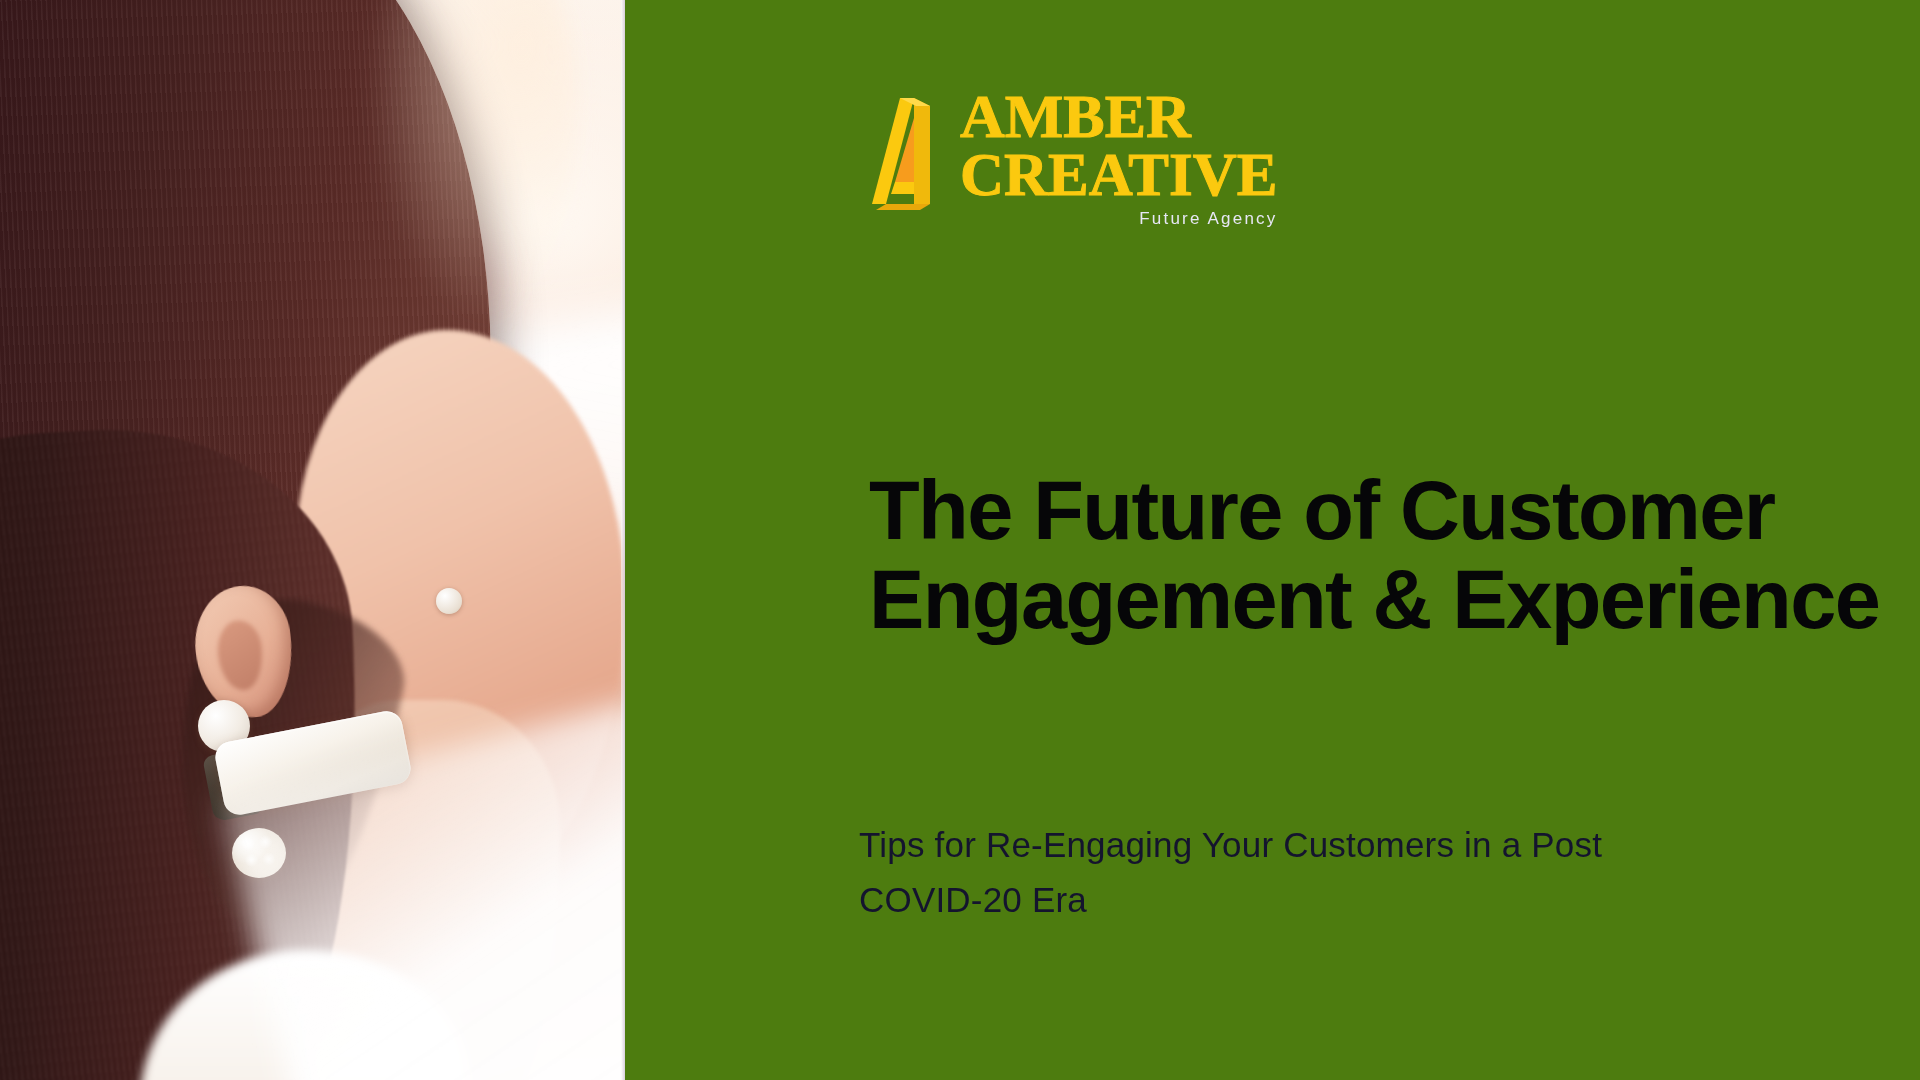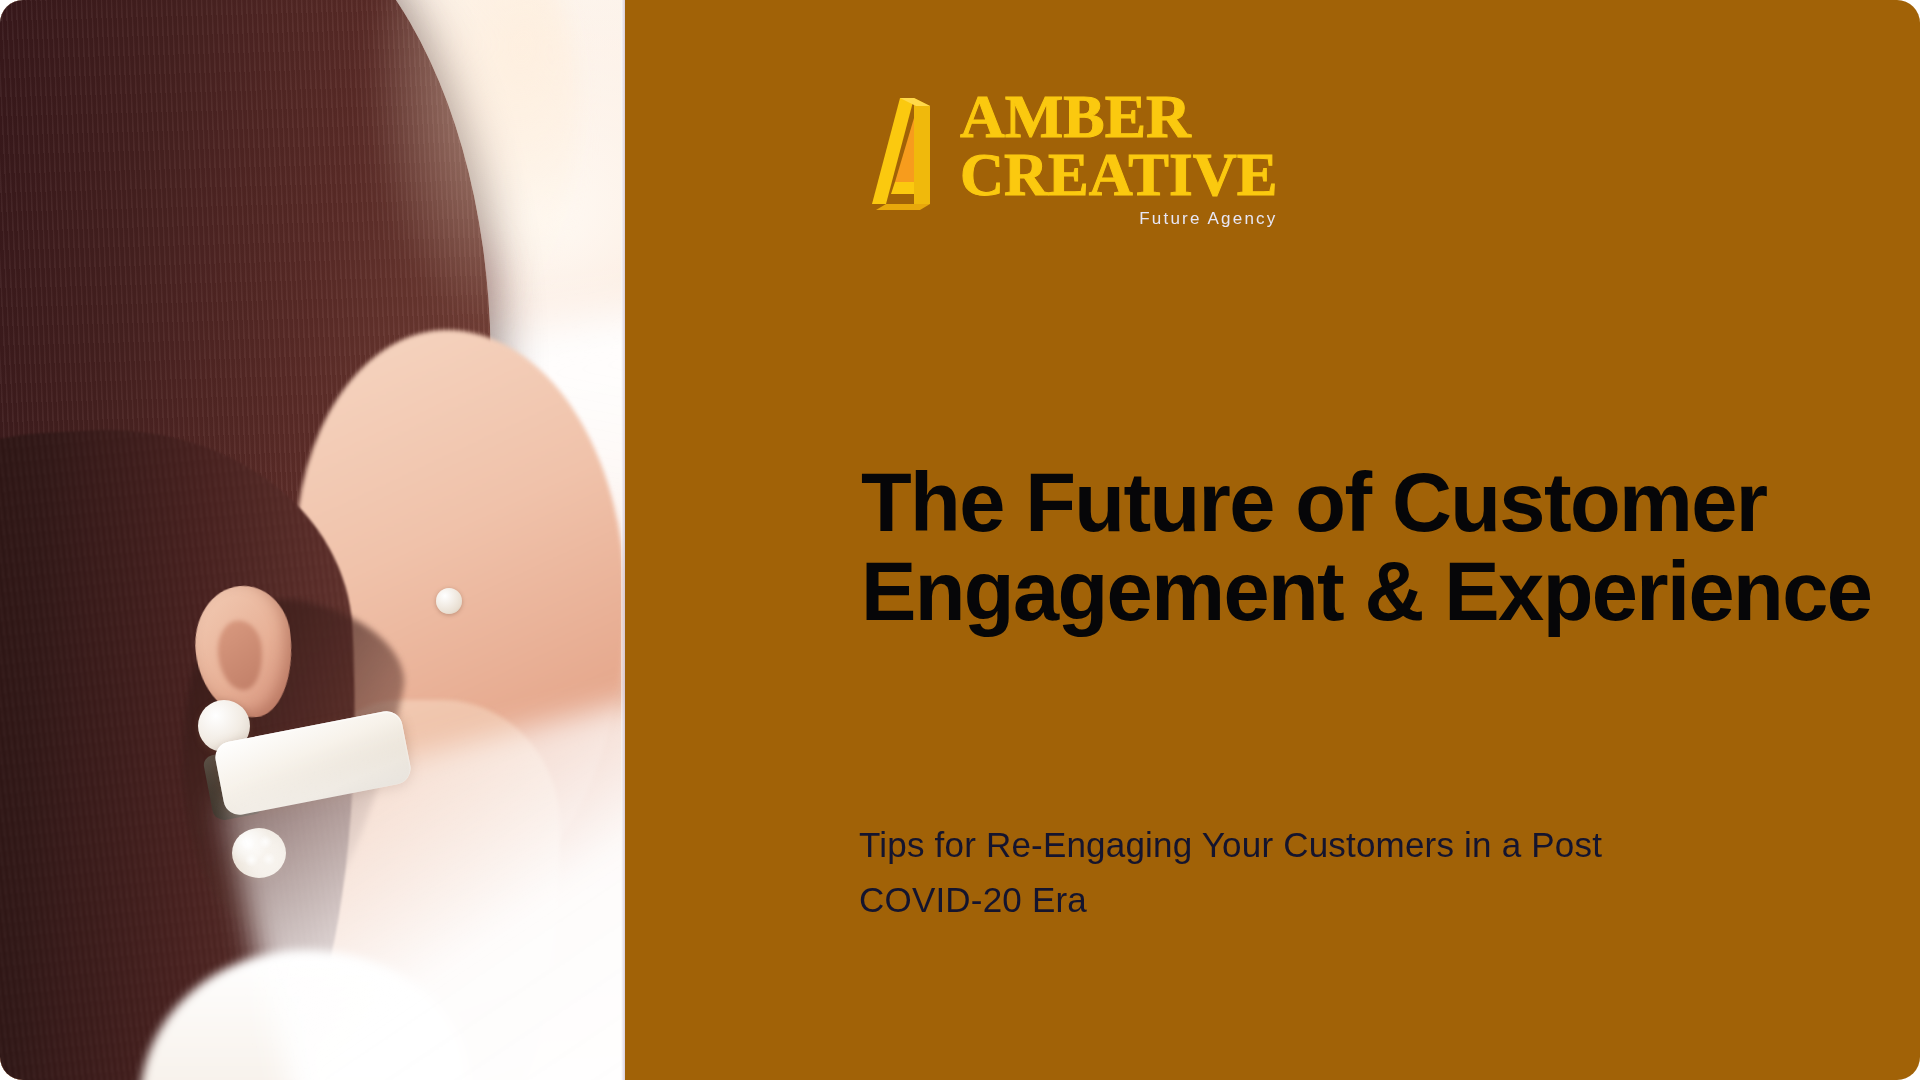--- a/index.html
+++ b/index.html
@@ -8,23 +8,22 @@
     padding: 0;
     background: #ffffff;
   }
   * { box-sizing: border-box; }
 
   .slide {
     position: relative;
     width: 1920px;
     height: 1080px;
     overflow: hidden;
-    background: #a16207;
+    background: #4d7c0f;
     font-family: "Liberation Sans", sans-serif;
-    border-radius: 23px;
   }
 
   
   .photo-panel {
     position: absolute;
     left: 0; top: 0;
     width: 625px;
     height: 1080px;
     overflow: hidden;
     background: #f3ddcd;
@@ -298,21 +297,21 @@
     color: #e7e7f6;
     letter-spacing: 2.2px;
   }
 
   
   .headline {
     position: absolute;
     left: 232px;
     top: 455px;
     width: 1030px;
-    margin: 4px;
+    margin: 12px;
     font-family: "Liberation Sans", sans-serif;
     font-weight: 700;
     font-size: 83px;
     line-height: 1.07;
     letter-spacing: -1.6px;
     color: #060608;
   }
 
   
   .subtitle {

